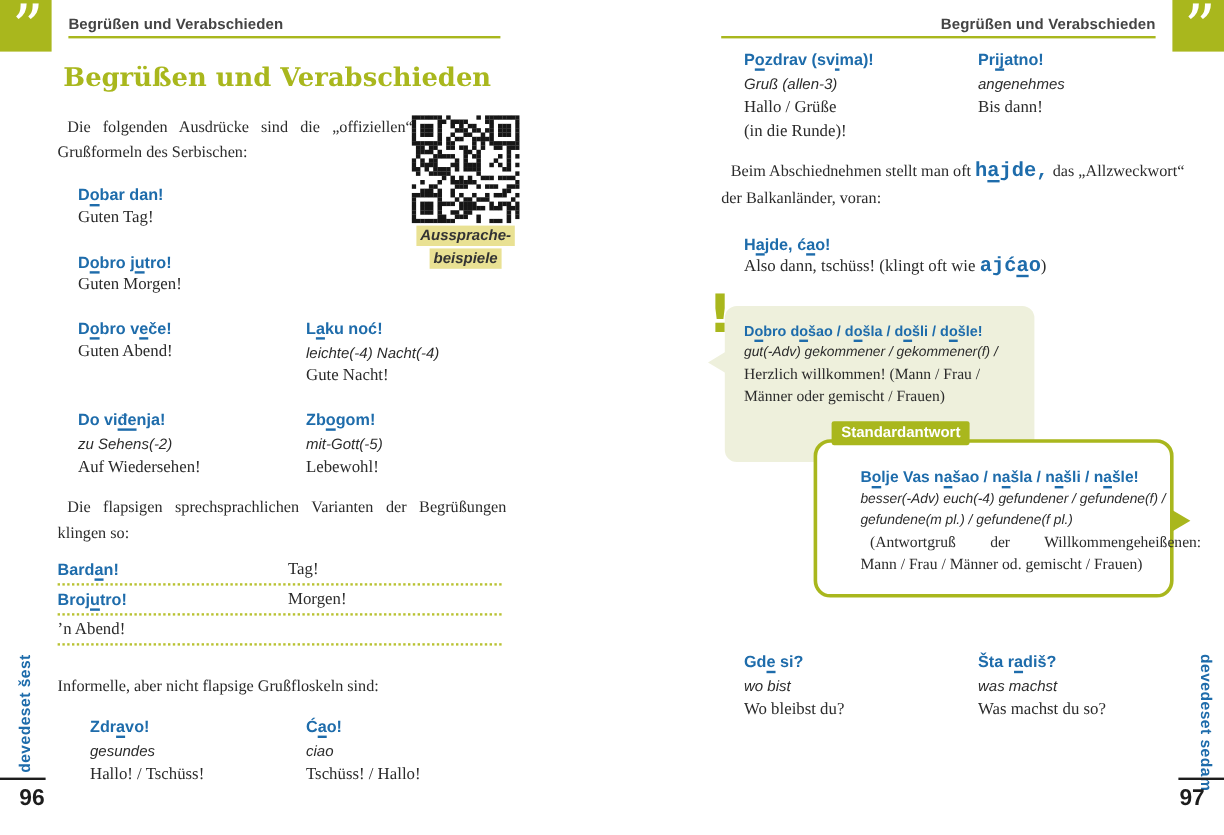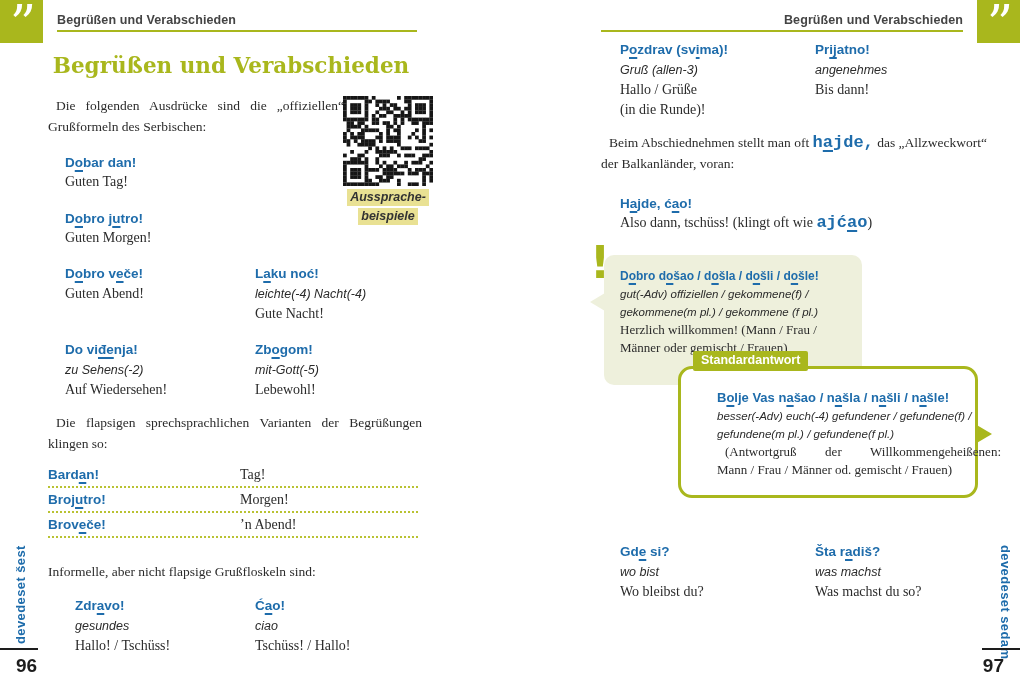--- a/index.html
+++ b/index.html
@@ -455,21 +455,20 @@
   <div class="abs ttable" style="left:48px;top:463px;">
     <div class="trow">
       <div class="c1 sr"><span>Bard</span><span class="stress">a</span><span>n!</span></div>
       <div class="de">Tag!</div>
     </div>
     <div class="trow">
       <div class="c1 sr"><span>Broj</span><span class="stress">u</span><span>tro!</span></div>
       <div class="de">Morgen!</div>
     </div>
     <div class="trow">
-      <div class="c1 sr"><span>Brov</span><span class="stress">e</span><span>če!</span></div>
       <div class="de">’n Abend!</div>
     </div>
   </div>
 
   <div class="abs jp" style="left:48px;top:561px;width:374px;">Informelle, aber nicht flapsige Grußfloskeln sind:</div>
 
   <div class="abs g20" style="left:75px;top:596px;">
     <div class="sr"><span>Zdr</span><span class="stress">a</span><span>vo!</span></div>
     <div class="gl">gesundes</div>
     <div class="de">Hallo! / Tschüss!</div>
@@ -513,22 +512,21 @@
   <div class="abs" style="left:110px;top:194px;">
     <div class="sr"><span>H</span><span class="stress">a</span><span>jde, ć</span><span class="stress">a</span><span>o!</span></div>
     <div class="de"><span>Also dann, tschüss! (klingt oft wie </span><span class="inline-sr"><span>ajć</span><span class="stress">a</span><span>o</span></span><span>)</span></div>
   </div>
 
   <div class="abs excl" style="left:80px;top:243px;">!</div>
 
   <div class="abs tipbox" style="left:94px;top:255px;">
     <div class="tail"></div>
     <div class="sr"><span>D</span><span class="stress">o</span><span>bro d</span><span class="stress">o</span><span>šao / d</span><span class="stress">o</span><span>šla / d</span><span class="stress">o</span><span>šli / d</span><span class="stress">o</span><span>šle!</span></div>
-    <div class="gl">gut(-Adv) offiziellen / gekommene(f) /</div>
-    <div class="gl">gekommene(m pl.) / gekommene (f pl.)</div>
+    <div class="gl">gut(-Adv) gekommener / gekommener(f) /</div>
     <div class="de">Herzlich willkommen! (Mann / Frau /</div>
     <div class="de">Männer oder gemischt / Frauen)</div>
   </div>
 
   <div class="abs anslabel" style="left:183px;top:351px;">Standardantwort</div>
 
   <div class="abs answerbox" style="left:168px;top:366px;padding-left:36px;">
     <div class="tail"></div>
     <div class="sr"><span>B</span><span class="stress">o</span><span>lje Vas n</span><span class="stress">a</span><span>šao / n</span><span class="stress">a</span><span>šla / n</span><span class="stress">a</span><span>šli / n</span><span class="stress">a</span><span>šle!</span></div>
     <div class="gl">besser(-Adv) euch(-4) gefundener / gefundene(f) /</div>

